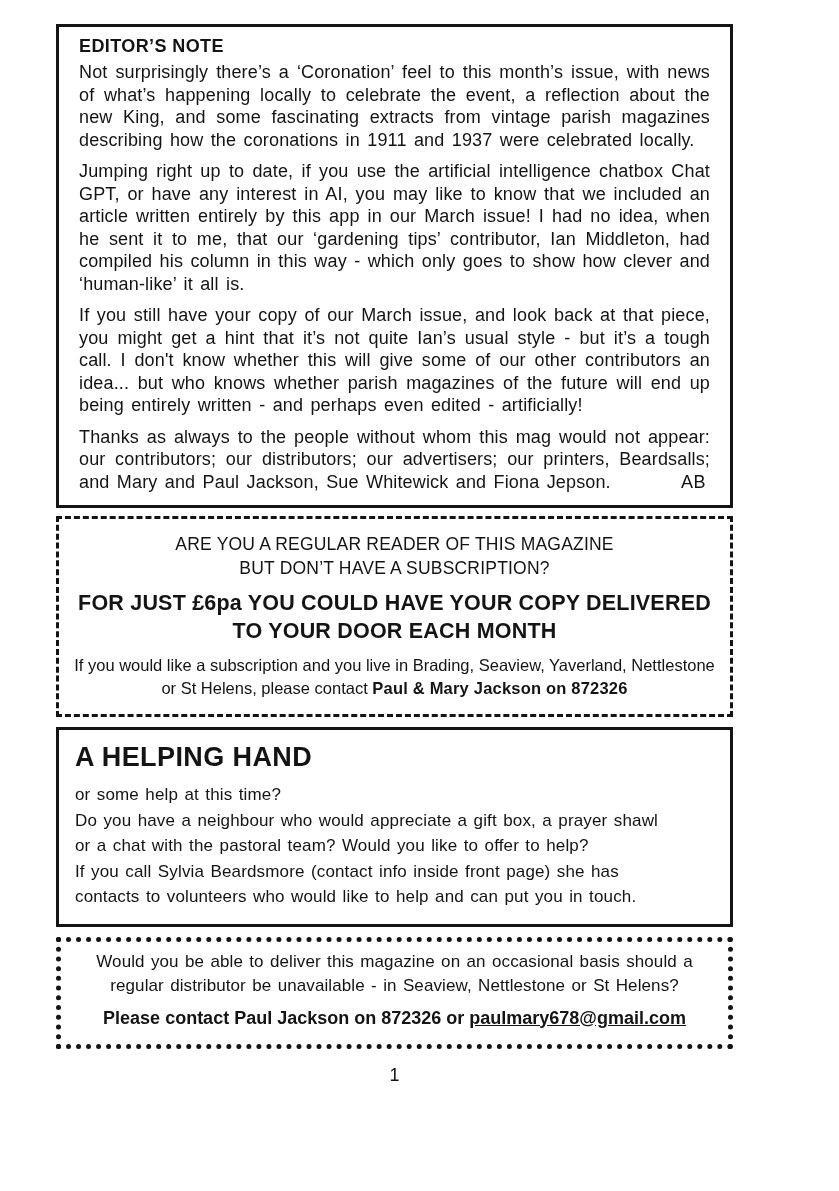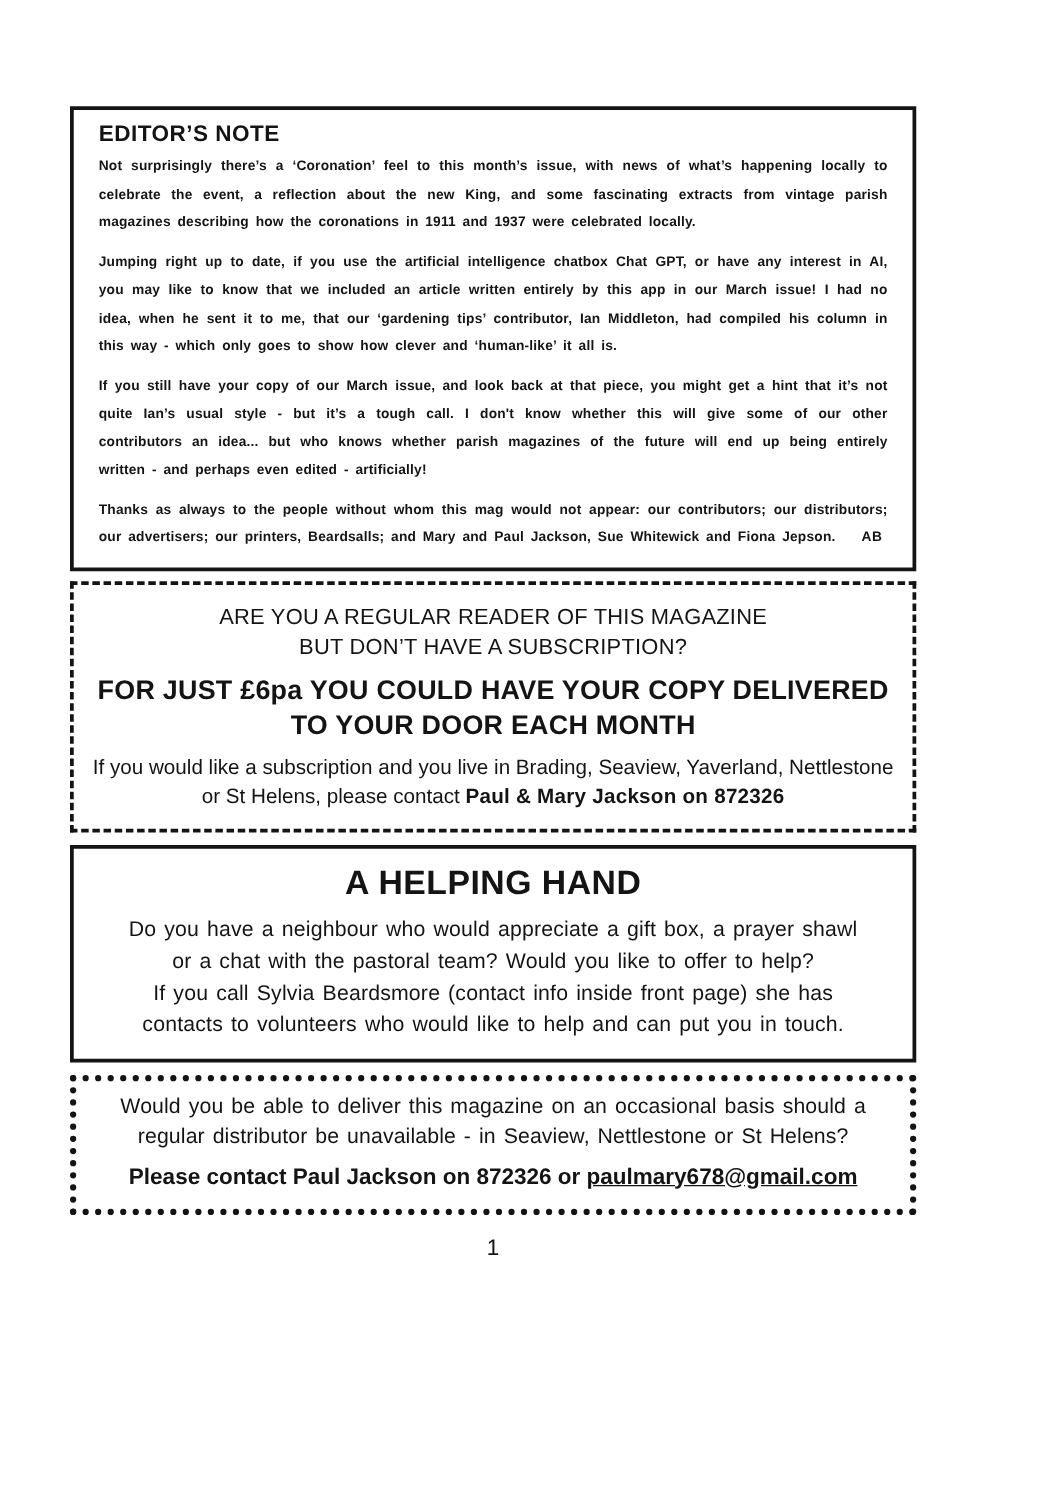--- a/index.html
+++ b/index.html
@@ -8,42 +8,41 @@
     height: 1191px;
     background: #ffffff;
     color: #141414;
     font-family: "Liberation Sans", sans-serif;
     overflow: hidden;
   }
   .page {
     box-sizing: border-box;
     width: 787px;
     height: 1191px;
-    padding: 85px 54px 0 56px;
+    padding: 24px 54px 0 56px;
   }
 
   
   .editors-note {
     border: 3px solid #141414;
     padding: 9px 20px 12px 20px;
   }
   .editors-note .note-title {
     font-size: 18px;
     font-weight: bold;
     letter-spacing: 0.4px;
     margin: 0 0 4px 0;
   }
   .editors-note p {
-    font-size: 11px;
+    font-size: 18px;
     line-height: 22.5px;
     text-align: justify;
     letter-spacing: 0.15px;
     word-spacing: 2.2px;
     margin: 0 0 9px 0;
-    font-weight: bold;
   }
   .editors-note p.thanks {
     position: relative;
     margin-bottom: 0;
     padding-right: 0;
   }
   .editors-note .sig {
     position: absolute;
     right: 4px;
     bottom: 0;
@@ -74,21 +73,21 @@
     line-height: 23px;
     margin-top: 9px;
   }
   .subscription .sub-contact b { letter-spacing: 0.2px; text-align: right; }
 
   
   .helping-hand {
     border: 3px solid #141414;
     margin-top: 10px;
     padding: 10px 16px 14px 16px;
-    text-align: center;
+    text-align: left;
   }
   .helping-hand .hh-title {
     font-size: 27px;
     font-weight: bold;
     letter-spacing: 0.4px;
     margin: 2px 0 9px 0;
   }
   .helping-hand .hh-line {
     font-size: 17px;
     line-height: 25.5px;
@@ -152,20 +151,21 @@
     <div class="sub-line">BUT DON’T HAVE A SUBSCRIPTION?</div>
     <div class="sub-headline first">FOR JUST £6pa YOU COULD HAVE YOUR COPY DELIVERED</div>
     <div class="sub-headline">TO YOUR DOOR EACH MONTH</div>
     <div class="sub-contact">
       <span>If you would like a subscription and you live in Brading, Seaview, Yaverland, Nettlestone or St Helens, please contact </span><b>Paul &amp; Mary Jackson on 872326</b>
     </div>
   </section>
 
   <section class="helping-hand">
     <h2 class="hh-title">A HELPING HAND</h2>
+    <div class="hh-line">or some help at this time?</div>
     <div class="hh-line">Do you have a neighbour who would appreciate a gift box, a prayer shawl</div>
     <div class="hh-line">or a chat with the pastoral team? Would you like to offer to help?</div>
     <div class="hh-line">If you call Sylvia Beardsmore (contact info inside front page) she has</div>
     <div class="hh-line">contacts to volunteers who would like to help and can put you in touch.</div>
   </section>
 
   <section class="distributors">
     <p class="dist-para">Would you be able to deliver this magazine on an occasional basis should a regular distributor be unavailable - in Seaview, Nettlestone or St Helens?</p>
     <div class="dist-contact">
       <span>Please contact Paul Jackson on 872326 or </span><span class="email">paulmary678@gmail.com</span>

